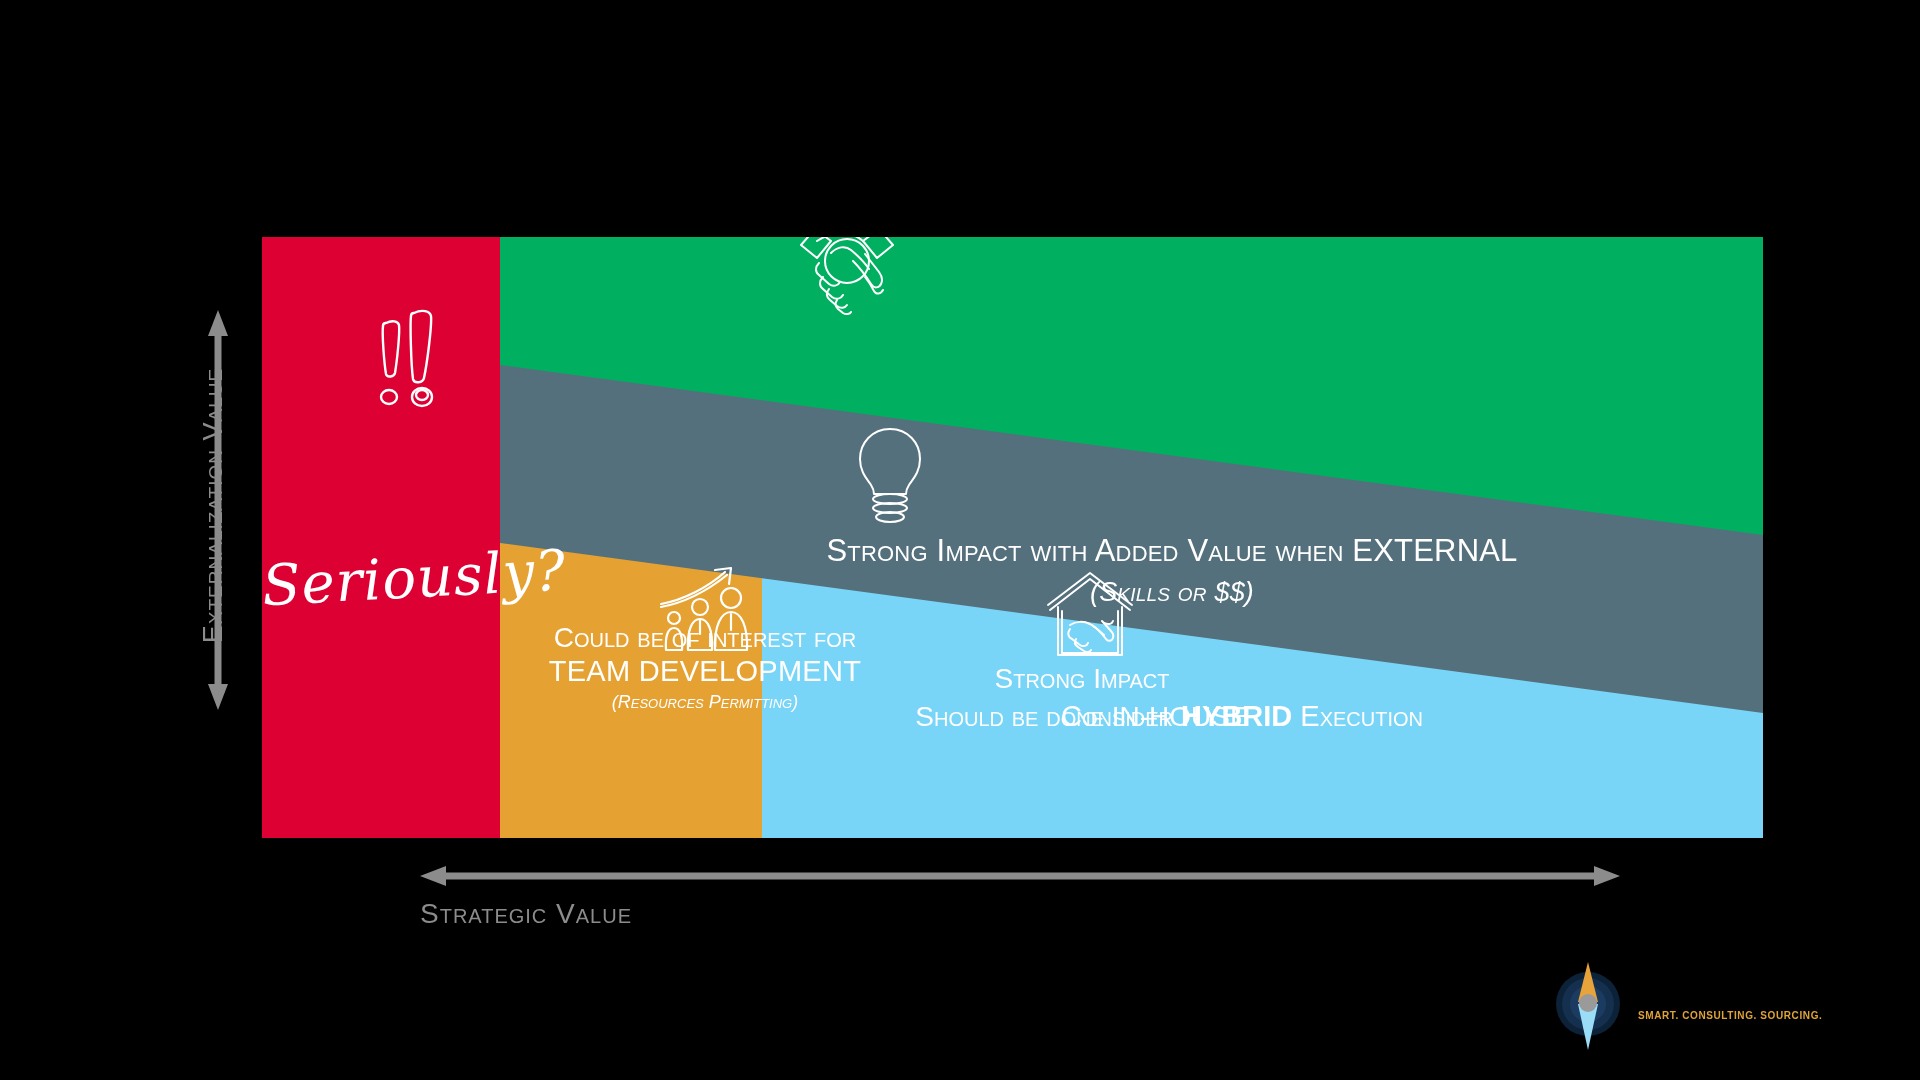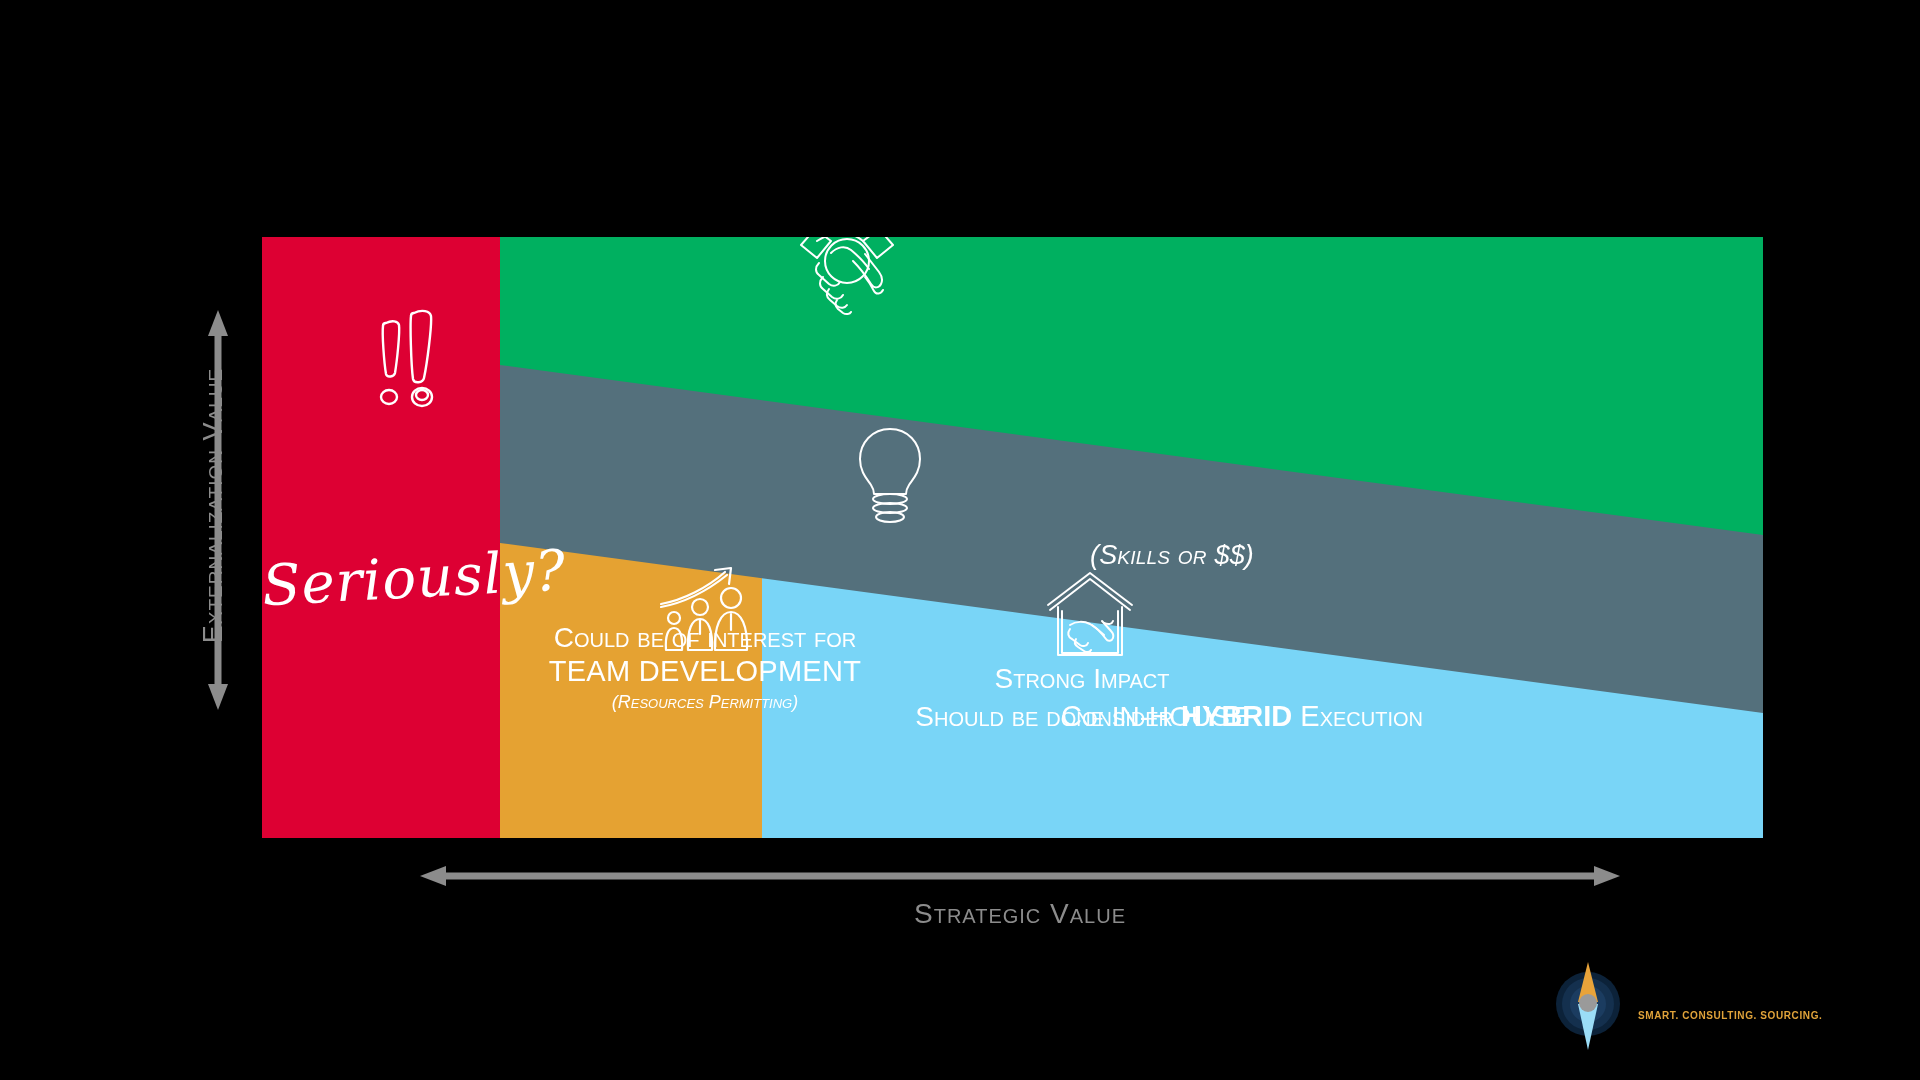--- a/index.html
+++ b/index.html
@@ -97,21 +97,21 @@
     font-variant:small-caps;
     letter-spacing:1px;
     white-space:nowrap;
   }
   #axis-x{
     position:absolute; left:420px; top:866px;
     width:1200px; height:20px;
   }
   #axis-x-label{
     position:absolute; left:420px; top:898px;
-    width:1200px; text-align:center;
+    width:1200px; 
     color:#8C8C8C;
     font-size:28px;
     font-variant:small-caps;
     letter-spacing:1px;
   }
 
   
   #logo{position:absolute; left:1548px; top:958px; width:80px; height:95px;}
   #logo-tagline{
     position:absolute; left:1638px; top:1010px;
@@ -193,20 +193,23 @@
       <path d="M50 58 c6 4 11 10 14 14 c2 3 6 2 7 -1 c1 -3 0 -5 -2 -7 l-9 -10"></path>
       <path d="M62 56 c5 2 8 1 9 -2"></path>
     </svg>
   </div>
 
   <div class="qtext" id="red-text">
     <span>Seriously?</span>
   </div>
 
   <div class="qtext" id="green-text">
+    <div class="line1">
+      <span>Strong Impact with Added Value when </span><span class="strong">EXTERNAL</span>
+    </div>
     <div class="line2">(Skills or $$)</div>
   </div>
 
   <div class="qtext" id="hybrid-text">
     <span>Consider </span><span class="strong">HYBRID</span><span> Execution</span>
   </div>
 
   <div class="qtext" id="orange-text">
     <div class="line1">Could be of interest for</div>
     <div class="line2">TEAM DEVELOPMENT</div>

